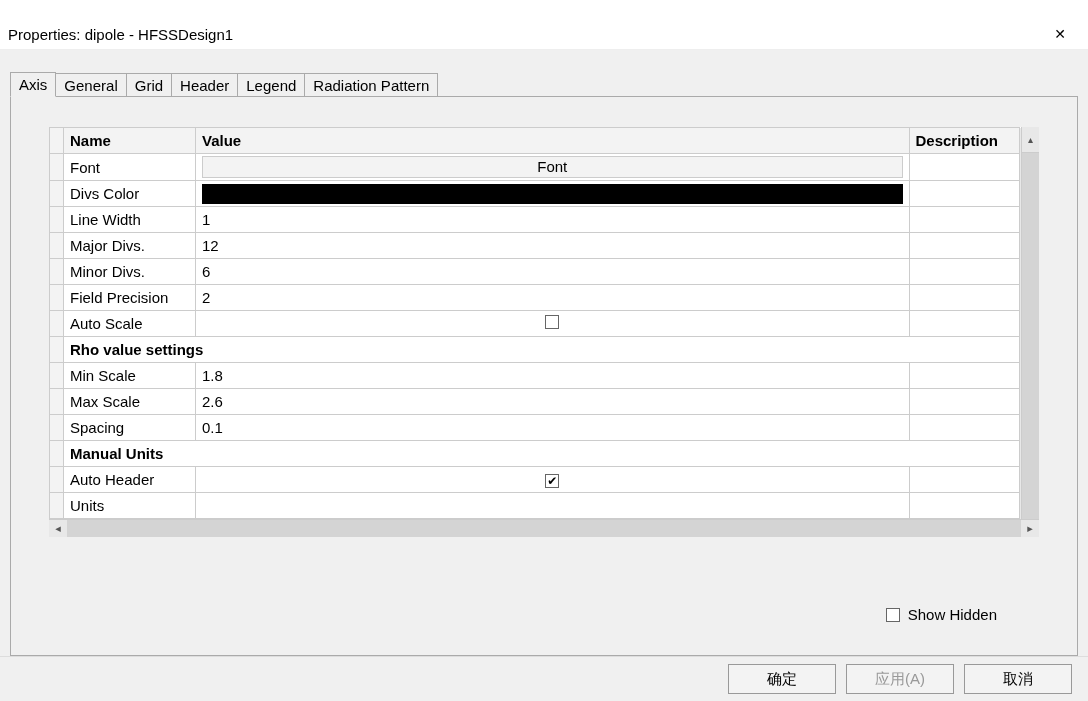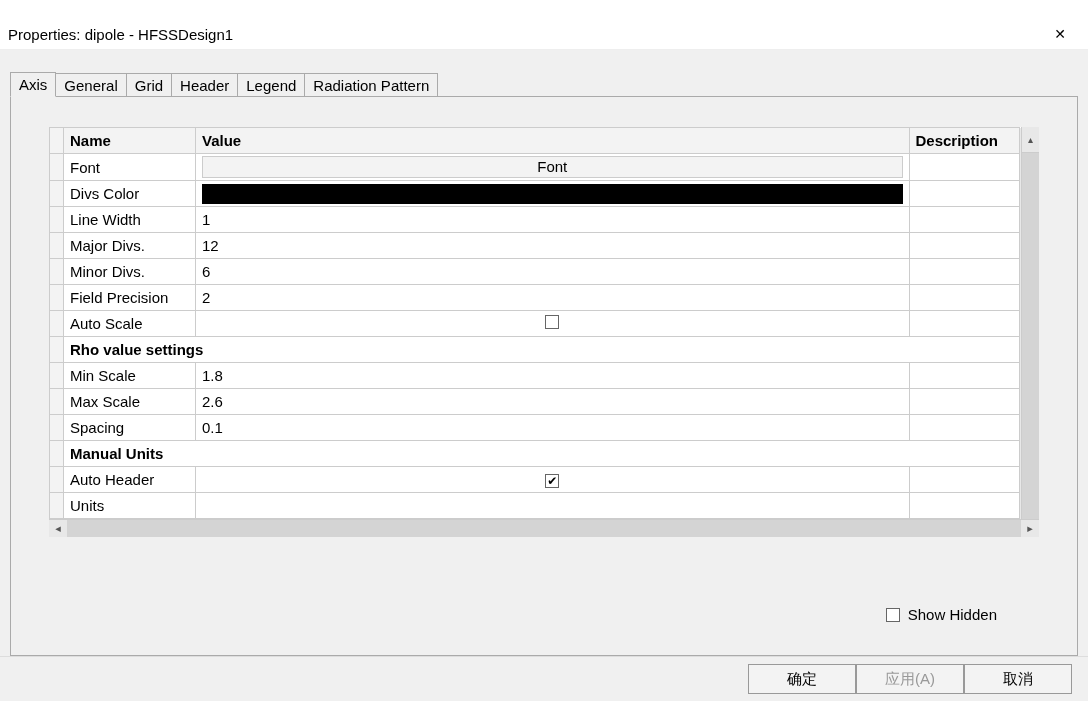--- a/index.html
+++ b/index.html
@@ -143,20 +143,21 @@
     display: flex; align-items: center;
     font-size: 15px;
   }
   .show-hidden .chk { margin-right: 8px; }
   .footer {
     height: 56px;
     display: flex;
     justify-content: flex-end;
     align-items: center;
     padding: 0 16px;
+    gap: 10px;
     border-top: 1px solid #ddd;
     background: #f0f0f0;
   }
   .btn {
     min-width: 108px;
     height: 30px;
     border: 1px solid #999;
     background: #f3f3f3;
     font-size: 15px;
     display: flex; align-items: center; justify-content: center;

